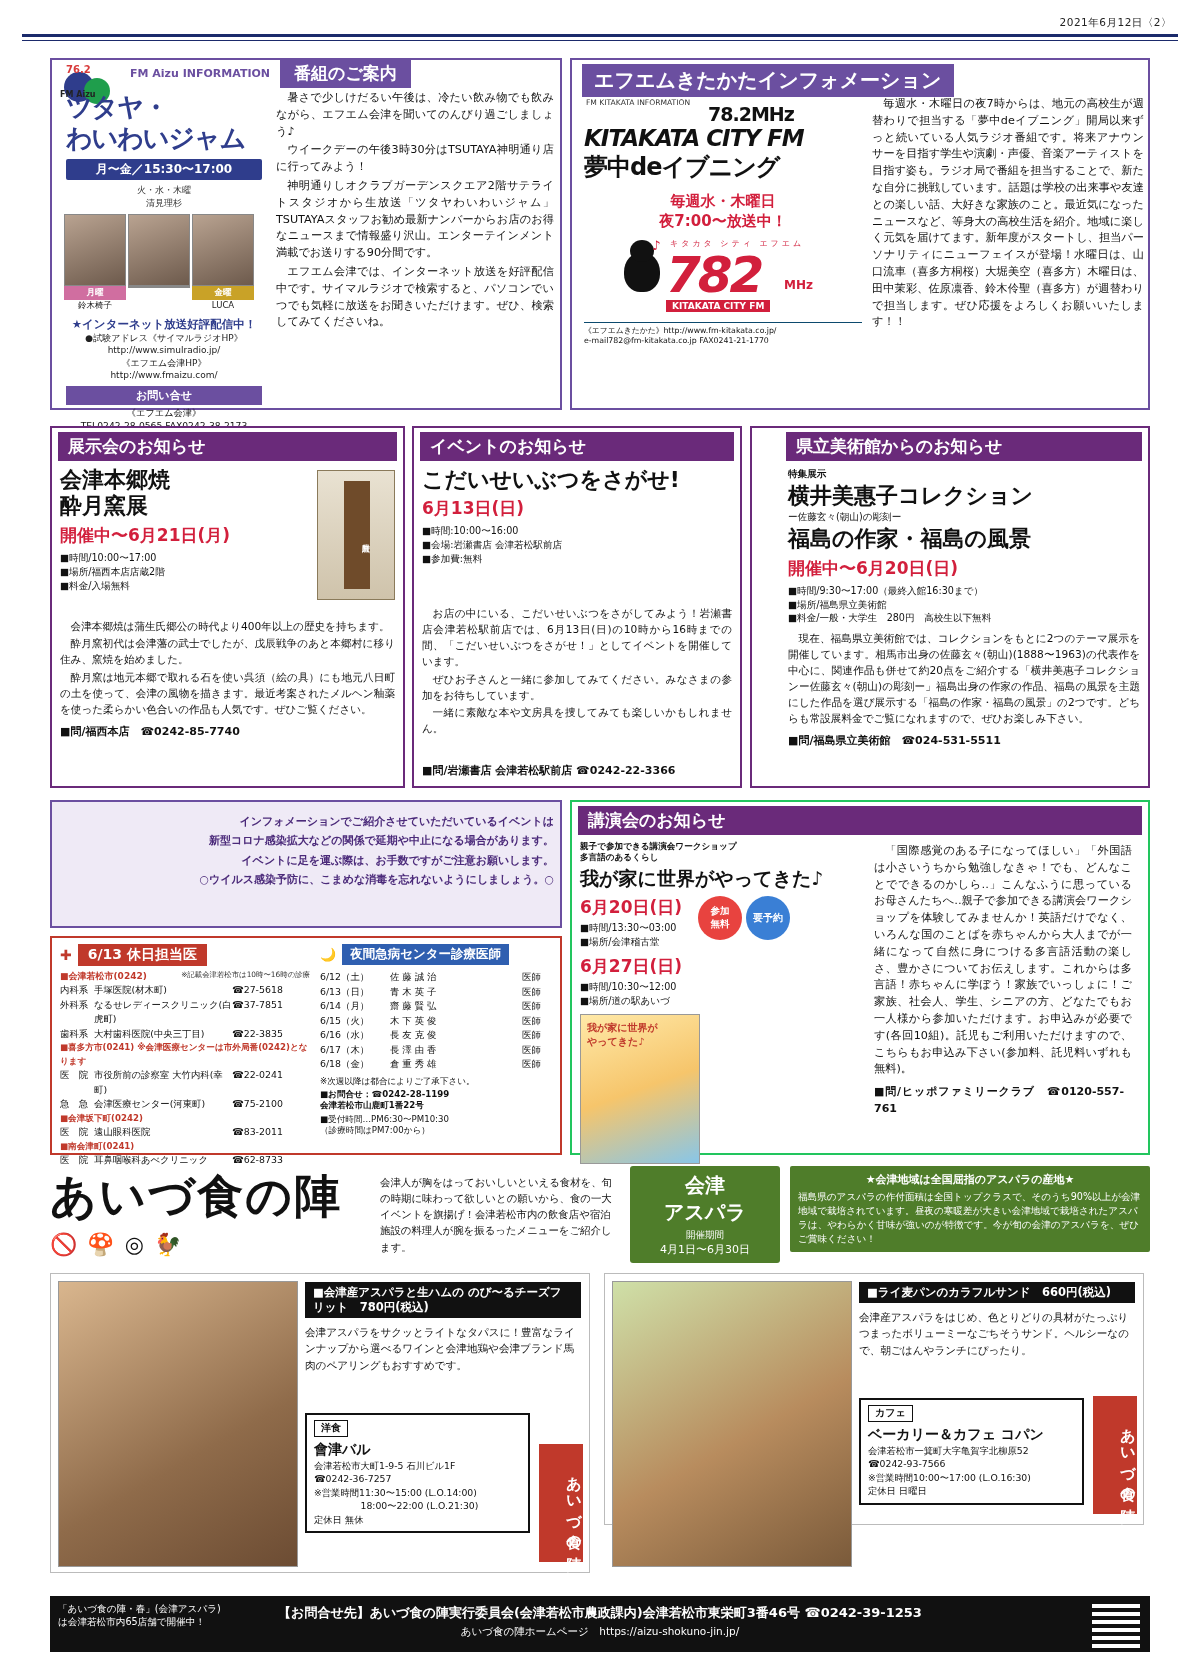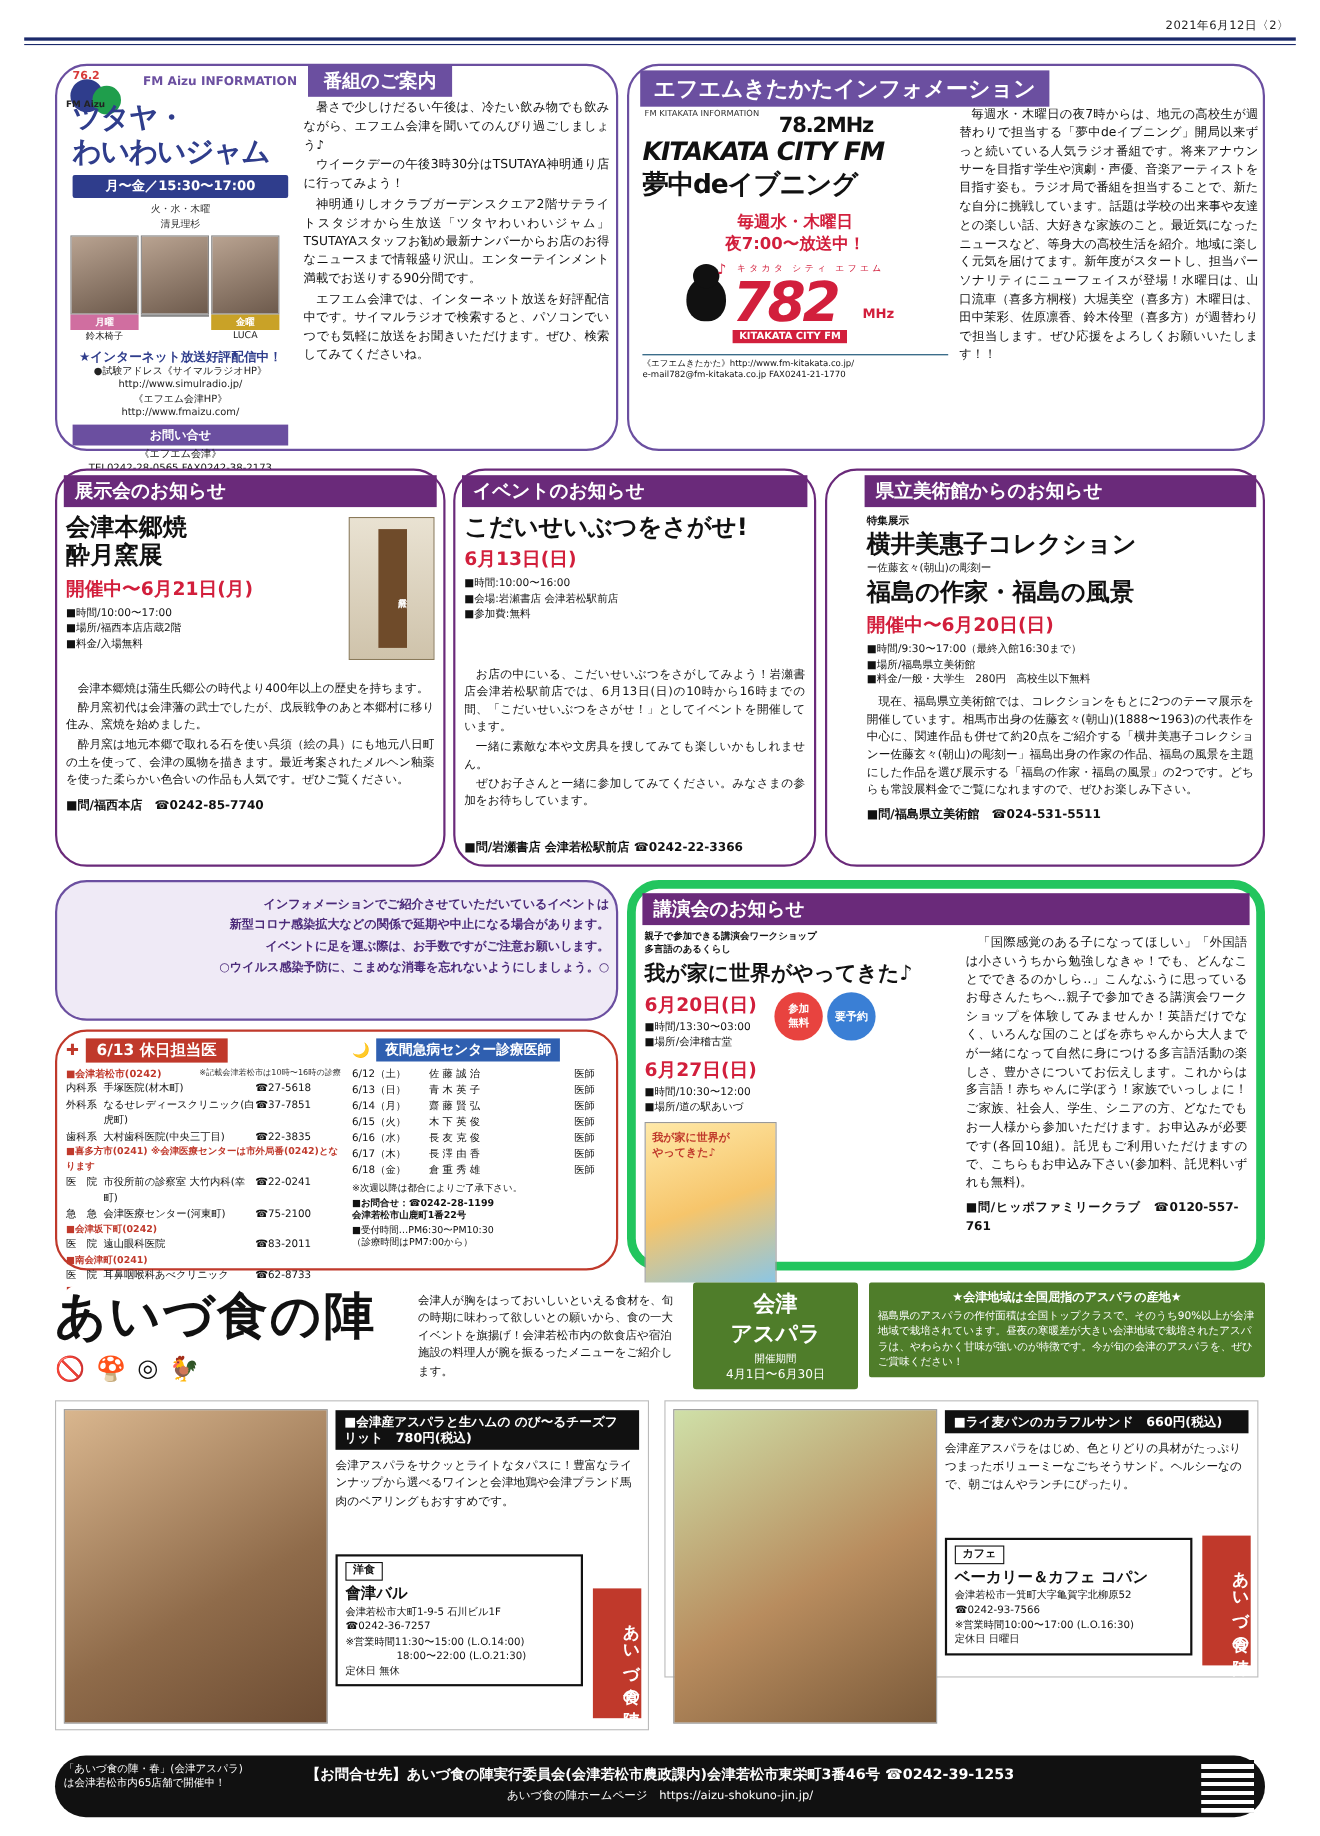--- a/index.html
+++ b/index.html
@@ -11,21 +11,21 @@
     font-size:11px; color:#111;
     position:relative;
     overflow:hidden;
   }
   .page { position:relative; width:1200px; height:1669px; padding:0 22px; }
   .topbar { position:absolute; top:34px; left:22px; right:22px; height:3px; background:#1b2a6b; }
   .topbar2 { position:absolute; top:40px; left:22px; right:22px; height:1px; background:#1b2a6b; }
   .date-line { position:absolute; top:16px; right:28px; font-size:10.5px; color:#222; letter-spacing:0.5px;}
 
   
-  .panel { position:absolute; background:#fff;border-radius:29px; }
+  .panel { position:absolute; background:#fff; }
   .tiny { font-size:8.6px; line-height:1.3; }
   .jtext { font-size:11.2px; line-height:1.5; text-align:justify; }
   .jtext p { margin:0 0 2px 0; text-indent:1em; }
 
   
   #panelA { left:50px; top:58px; width:512px; height:352px; border:2px solid #6b4fa0; }
   #panelA .bar { height:26px; display:flex; align-items:center; }
   #panelA .bar .lbl { color:#6b4fa0; font-size:11px; font-weight:bold; margin-left:78px; }
   #panelA .bar .ttl { background:#6b4fa0; color:#fff; font-size:17px; font-weight:bold; padding:3px 14px; margin-left:10px; }
   .fmlogo { position:absolute; left:6px; top:4px; width:66px; height:40px; }
@@ -80,21 +80,21 @@
   .pinfo { font-size:9.6px; line-height:1.45; margin:4px 8px 0 8px;}
   .pbody { font-size:10.6px; line-height:1.5; margin:6px 8px 0 8px; text-align:justify;}
   .pbody p { margin:0 0 2px 0; text-indent:1em;}
   .contact { font-size:11px; font-weight:bold; margin:6px 8px 0 8px;}
   .poster { position:absolute; right:8px; top:42px; width:78px; height:130px; background:linear-gradient(180deg,#e9e2d2,#cfc3ab); border:1px solid #8a7a5a;}
   .poster .band { position:absolute; left:26px; top:10px; width:26px; height:108px; background:#6f4b2a; color:#fff; font-size:8px; writing-mode:vertical-rl; text-align:center; padding-top:5px;}
 
   
   #panelF { left:50px; top:800px; width:512px; height:128px; border:2px solid #6b4fa0; background:#efeaf6;}
   #panelF .line { text-align:right; color:#4b2a7a; font-size:11px; font-weight:bold; line-height:1.75; }
-  #panelG { left:570px; top:800px; width:580px; height:355px; border:8px solid #22c55e; }
+  #panelG { left:570px; top:800px; width:580px; height:355px; border:2px solid #22c55e; }
 
   #panelH { left:50px; top:936px; width:512px; height:219px; border:2px solid #c0392b; }
   .duty-hdr { display:flex; align-items:center; gap:6px; }
   .redbar { background:#c0392b; color:#fff; font-weight:bold; font-size:14px; padding:2px 10px; }
   .bluebar { background:#2f5fb0; color:#fff; font-weight:bold; font-size:12.5px; padding:2px 8px;}
   .dtable { font-size:9.4px; line-height:1.55; }
   .dtable .rowh { color:#c0392b; font-weight:bold; }
   .dtable .r { display:flex; }
   .dtable .c1 { width:34px; }
   .dtable .c2 { flex:1; }
@@ -230,22 +230,22 @@
 
   <div class="panel" id="panelD">
     <div class="phdr">イベントのお知らせ</div>
     <div class="ptitle">こだいせいぶつをさがせ!</div>
     <div class="pdate">6月13日(日)</div>
     <div class="pinfo" style="white-space:pre-line">■時間:10:00〜16:00
 ■会場:岩瀬書店 会津若松駅前店
 ■参加費:無料</div>
     <div class="pbody" style="margin-top:40px">
       <p>お店の中にいる、こだいせいぶつをさがしてみよう！岩瀬書店会津若松駅前店では、6月13日(日)の10時から16時までの間、「こだいせいぶつをさがせ！」としてイベントを開催しています。</p>
+      <p>ぜひお子さんと一緒に参加してみてください。みなさまの参加をお待ちしています。</p>
       <p>一緒に素敵な本や文房具を捜してみても楽しいかもしれません。</p>
-      <p>ぜひお子さんと一緒に参加してみてください。みなさまの参加をお待ちしています。</p>
     </div>
     <div class="contact" style="position:absolute;bottom:8px;left:0;right:0">■問/岩瀬書店 会津若松駅前店 ☎0242-22-3366</div>
   </div>
 
   <div class="panel" id="panelE">
     <div class="phdr">県立美術館からのお知らせ</div>
     <div class="pinfo" style="margin-top:6px;font-weight:bold">特集展示</div>
     <div class="ptitle" style="margin-top:2px">横井美惠子コレクション</div>
     <div class="pinfo" style="margin-top:1px">ー佐藤玄々(朝山)の彫刻ー</div>
     <div class="ptitle" style="margin-top:2px">福島の作家・福島の風景</div>

